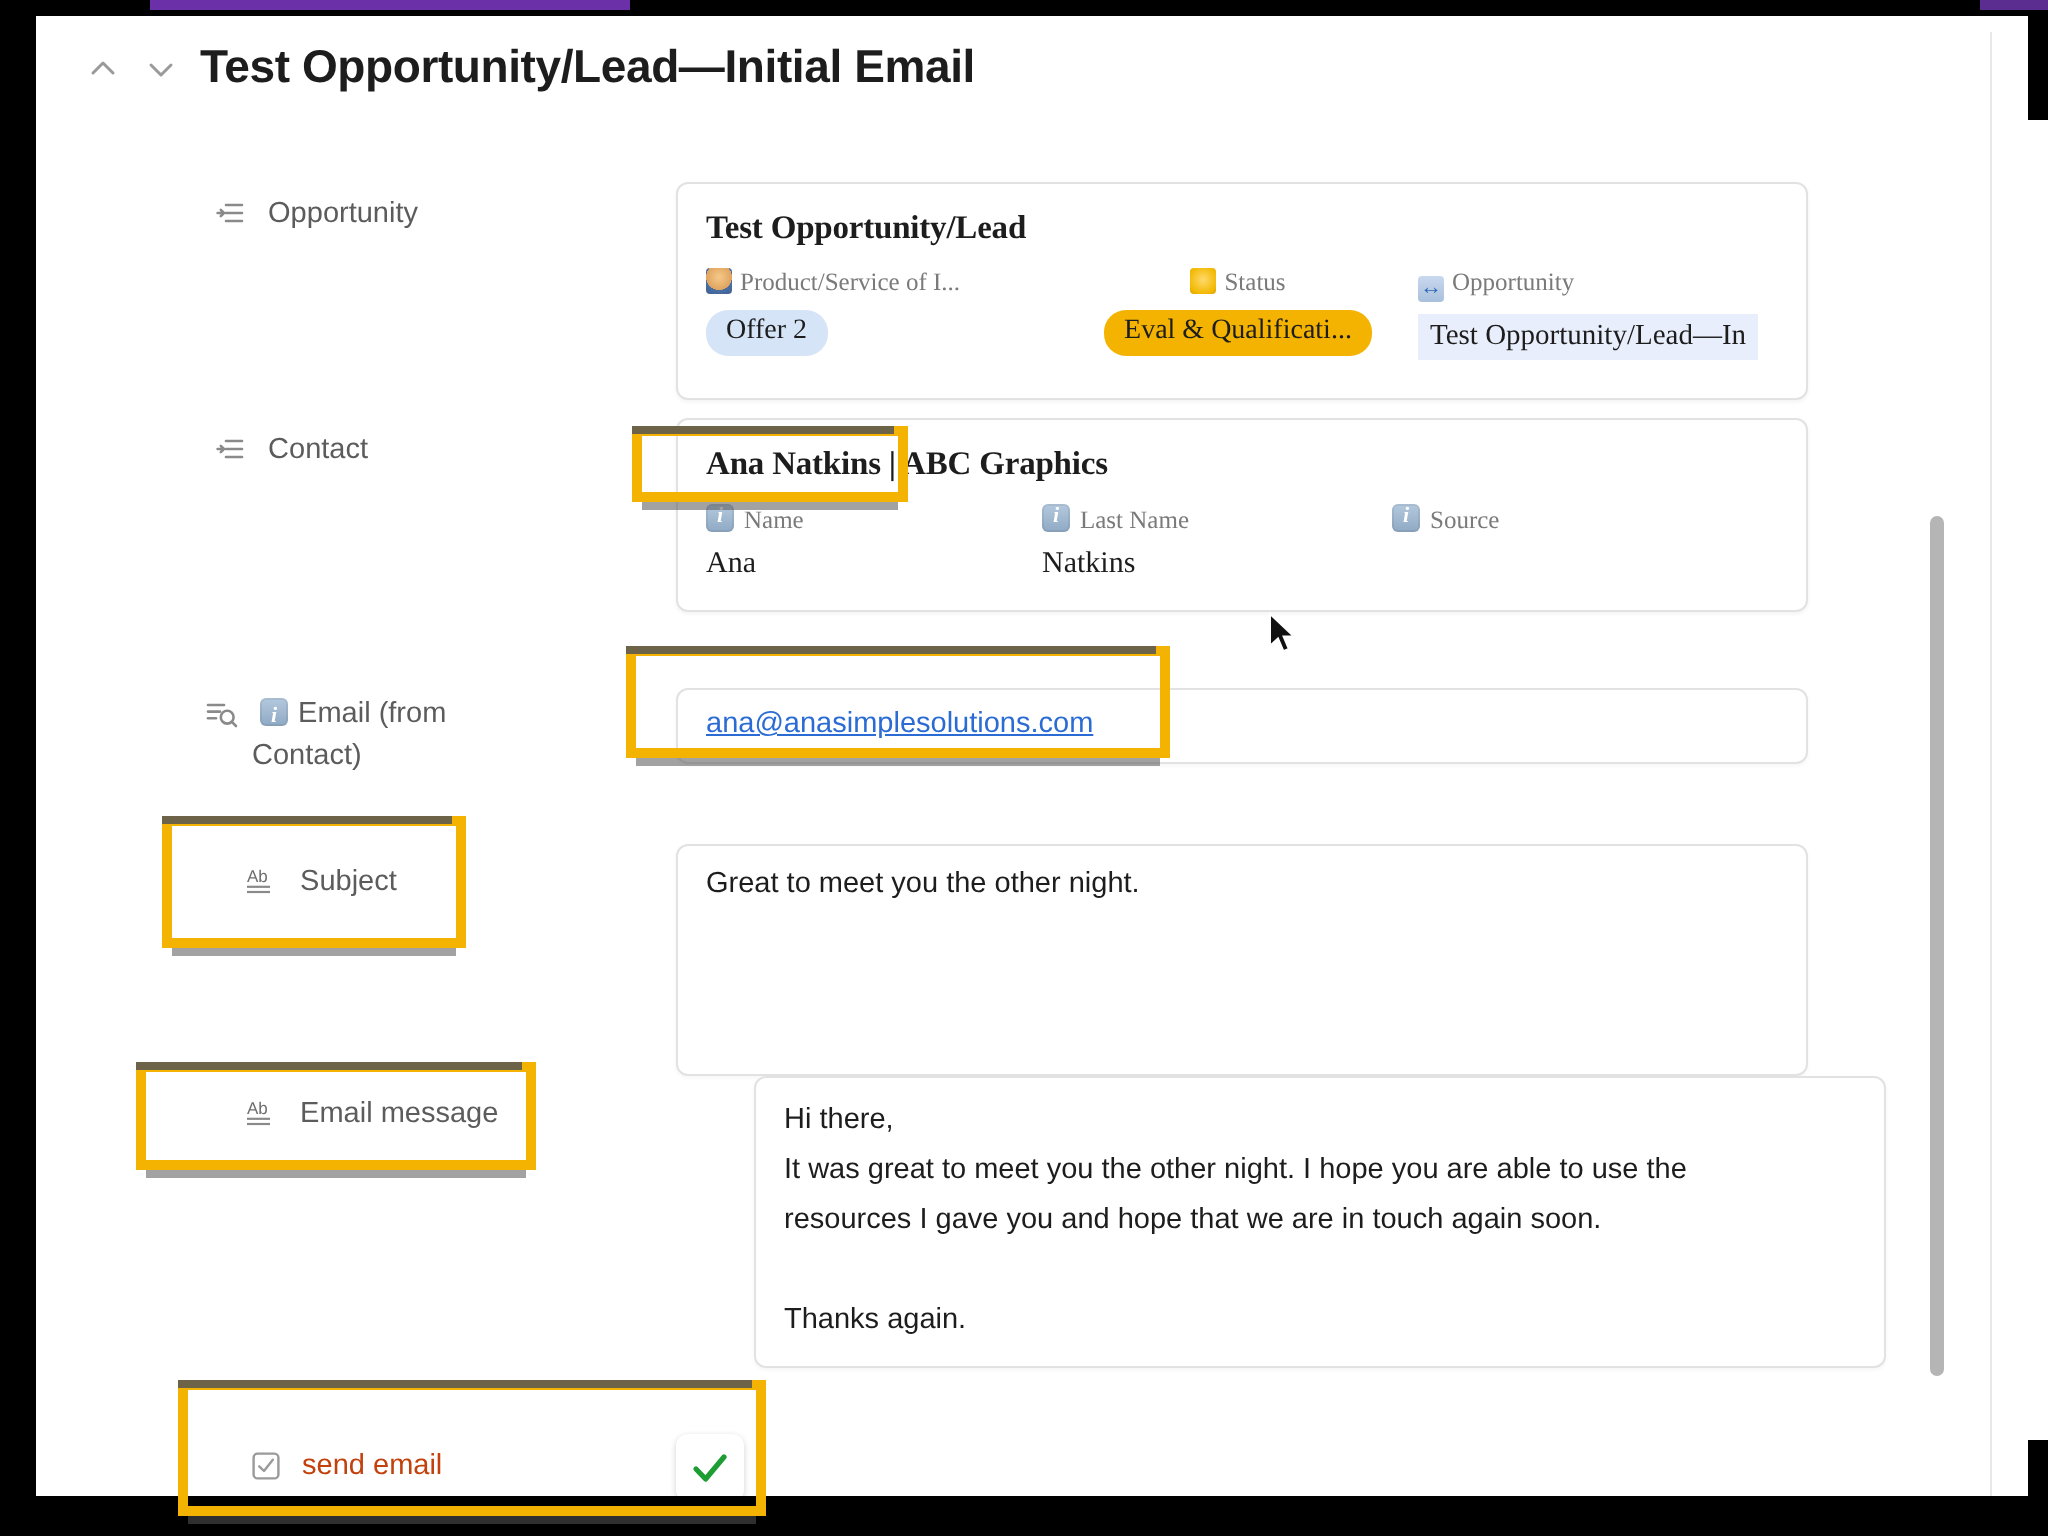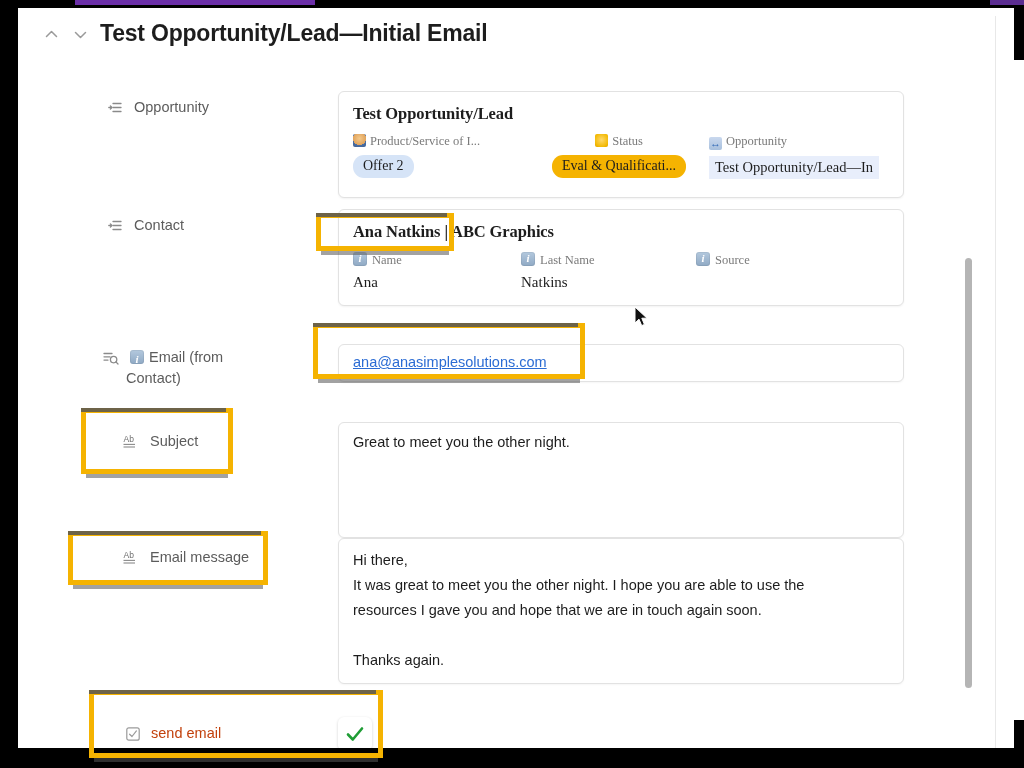--- a/index.html
+++ b/index.html
@@ -494,21 +494,21 @@
         <div class="field-label" style="left:105px;width:215px;">
           <span class="licon ico-longtext">
             <svg width="16" height="15" viewBox="0 0 16 15">
               <text x="0.5" y="8" font-family="Liberation Sans, sans-serif" font-size="8.5" fill="#6e6e6e">Ab</text>
               <line x1="0.5" y1="10.4" x2="12" y2="10.4" stroke="#8a8a8a" stroke-width="1.1"></line>
               <line x1="0.5" y1="13" x2="12" y2="13" stroke="#8a8a8a" stroke-width="1.1"></line>
             </svg>
           </span>
           <span>Email message</span>
         </div>
-        <div class="val-box" style="top:-9px;height:146px;padding-top:9px;">
+        <div class="val-box" style="top:-9px;height:146px;padding-top:9px;margin-left:39px;">
           <div class="msg-line">Hi there,</div>
           <div class="msg-line">It was great to meet you the other night. I hope you are able to use the</div>
           <div class="msg-line">resources  I gave you and hope that we are in touch again soon.</div>
           <div class="msg-gap"></div>
           <div class="msg-line">Thanks again.</div>
         </div>
       </div>
 
       <div class="chk-row" style="top:644px;">
         <div class="chk-label">

